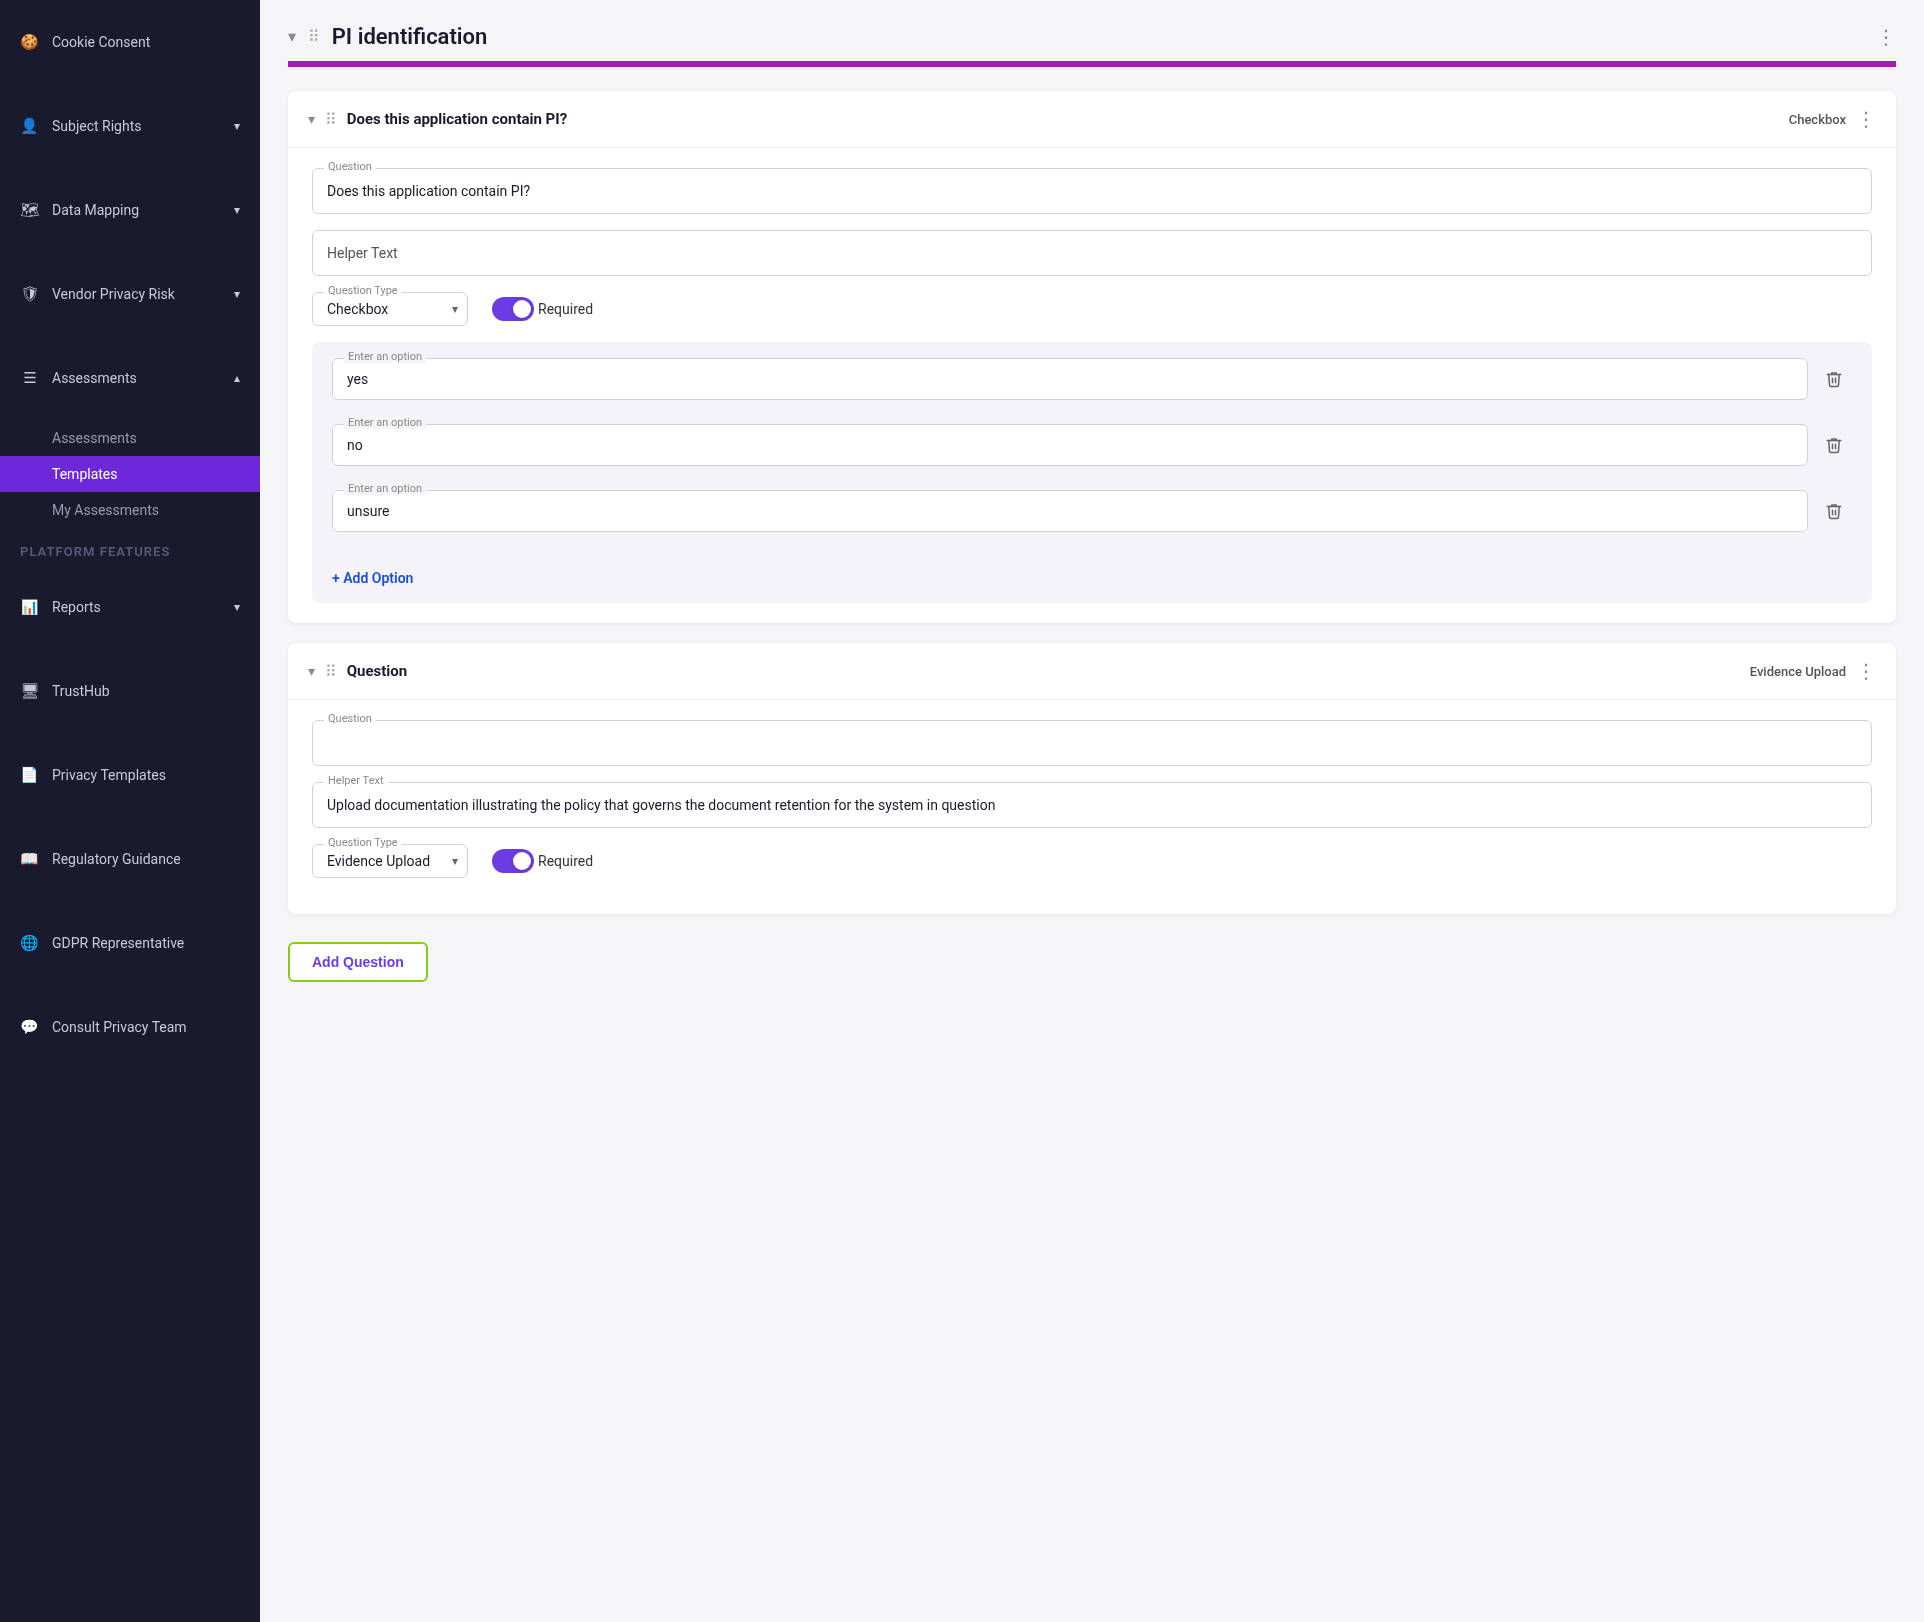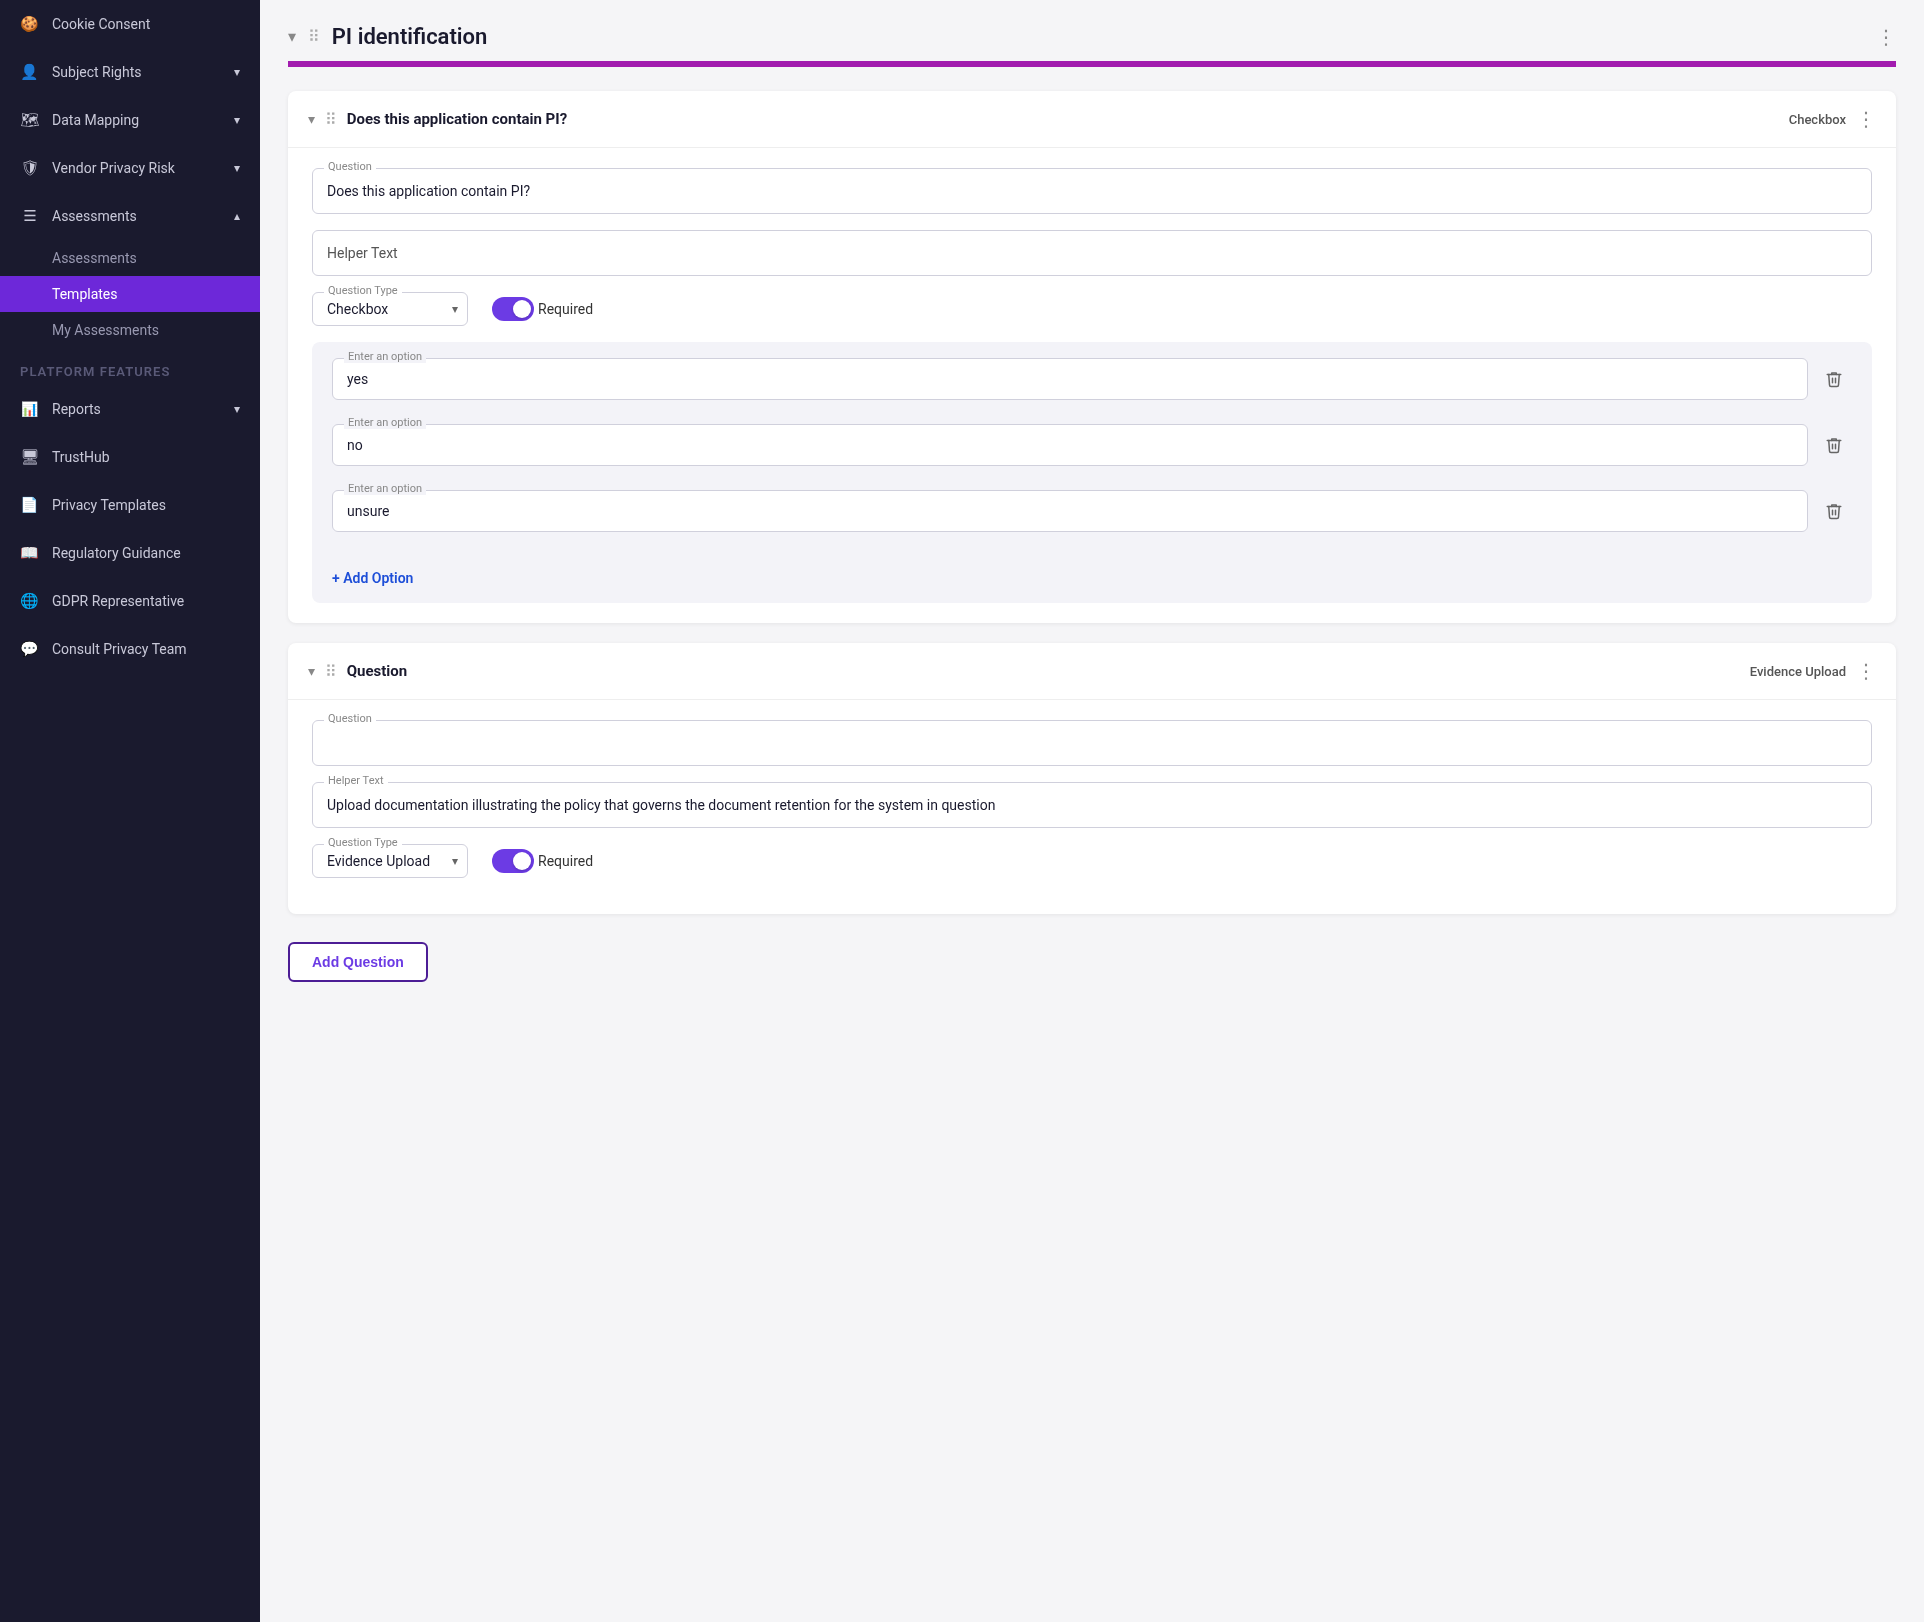--- a/index.html
+++ b/index.html
@@ -12,21 +12,21 @@
       background: #1a1a2e;
       color: #c8c8d8;
       display: flex;
       flex-direction: column;
       overflow-y: auto;
       height: 100vh;
     }
     .sidebar-item {
       display: flex;
       align-items: center;
-      padding: 14px 20px;
+      padding: 32px 20px;
       cursor: pointer;
       font-size: 14px;
       gap: 12px;
       position: relative;
       transition: background 0.15s;
     }
     .sidebar-item .icon { width: 20px; height: 20px; display: flex; align-items: center; justify-content: center; flex-shrink: 0; }
     .sidebar-item .label { flex: 1; }
     .sidebar-item .chevron { margin-left: auto; font-size: 12px; }
     .sidebar-sub-item {
@@ -273,21 +273,21 @@
       font-weight: 600;
       cursor: pointer;
       margin-top: 14px;
       display: inline-block;
     }
 
     
     .add-question-btn {
       display: inline-block;
       padding: 10px 22px;
-      border: 2px solid #4c1d95;
+      border: 2px solid #84cc16;
       border-radius: 6px;
       color: #6c3be4;
       font-size: 14px;
       font-weight: 600;
       background: #fff;
       cursor: pointer;
       margin-top: 8px;
       transition: background 0.15s;
     }
 

